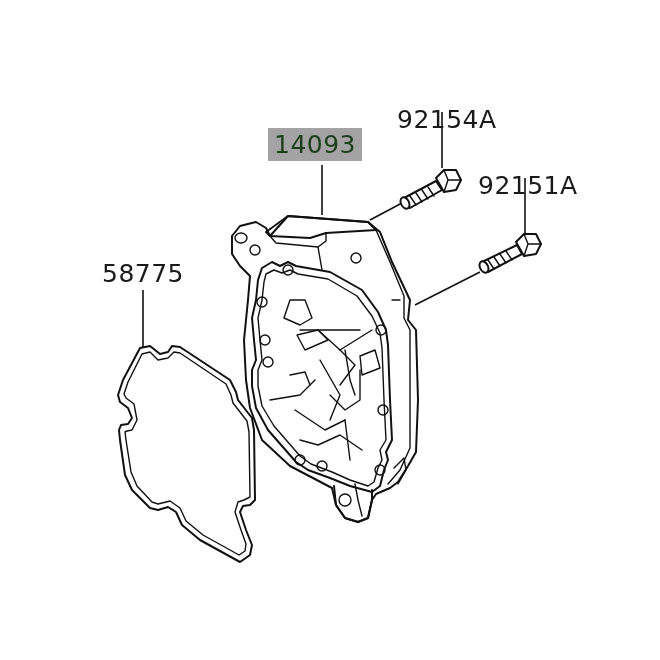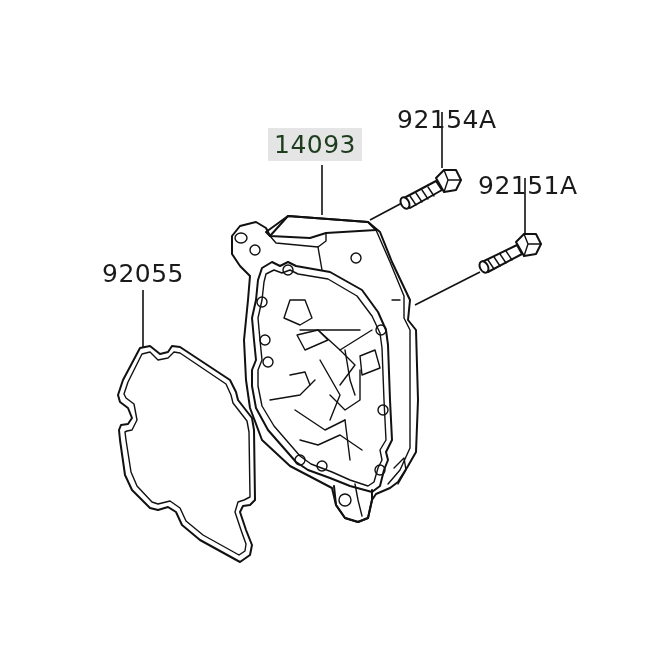--- a/index.html
+++ b/index.html
@@ -1,19 +1,19 @@
 <!DOCTYPE html>
 <html><head>
 <meta charset="utf-8">
 <style>
   html, body { margin: 0; padding: 0; background: #ffffff; }
   body { width: 660px; height: 660px; overflow: hidden; position: relative; font-family: "DejaVu Sans", sans-serif; }
   #stage { position: absolute; left: 0; top: 0; width: 660px; height: 660px; }
   .label { position: absolute; font-family: "DejaVu Sans", sans-serif; font-size: 25px; color: #1a1a1a; letter-spacing: 0.5px; line-height: 1; white-space: nowrap; }
-  .label.hl { background: #e5e5e5; color: #1d3d1d; padding: 4px 6px 4px 6px; }
+  .label.hl { background: #a3a3a3; color: #1d3d1d; padding: 4px 6px 4px 6px; }
   svg .ln { stroke: #111; stroke-width: 2; fill: none; stroke-linecap: round; stroke-linejoin: round; }
   svg .ln1 { stroke: #111; stroke-width: 1.4; fill: none; stroke-linecap: round; stroke-linejoin: round; }
   svg .leader { stroke: #111; stroke-width: 1.6; fill: none; }
   svg .fillw { fill: #fff; }
 </style>
 </head>
 <body>
 
 <div id="stage">
   <svg width="660" height="660" viewBox="0 0 660 660" xmlns="http://www.w3.org/2000/svg">
@@ -96,14 +96,14 @@
       <ellipse class="ln fillw" cx="484" cy="267" rx="4" ry="6" transform="rotate(-28 484 267)"></ellipse>
       <path class="ln fillw" d="M516,242 L524,234 L536,234 L541,244 L536,254 L524,256 Z"></path>
       <path class="ln1" d="M524,234 L528,244 L524,256 M528,244 L541,244"></path>
     </g>
   </svg>
 
   
   <div class="label hl" style="left:268px; top:128px;">14093</div>
   <div class="label" style="left:397px; top:83px;margin-top:24px;">92154A</div>
   <div class="label" style="left:478px; top:149px;margin-top:24px;">92151A</div>
-  <div class="label" style="left:102px; top:261px;">92055</div>
+  <div class="label" style="left:102px; top:261px;">58775</div>
 </div>
 
 </body></html>

